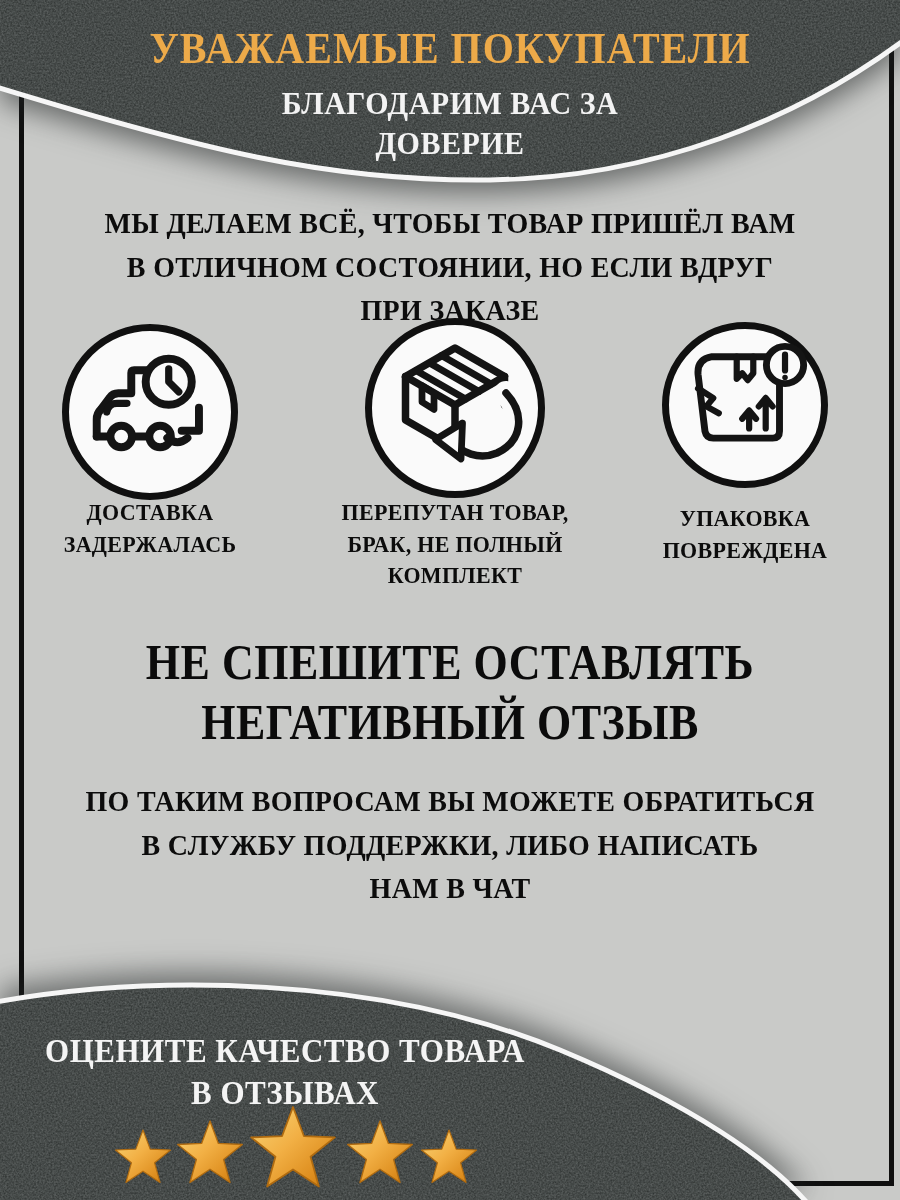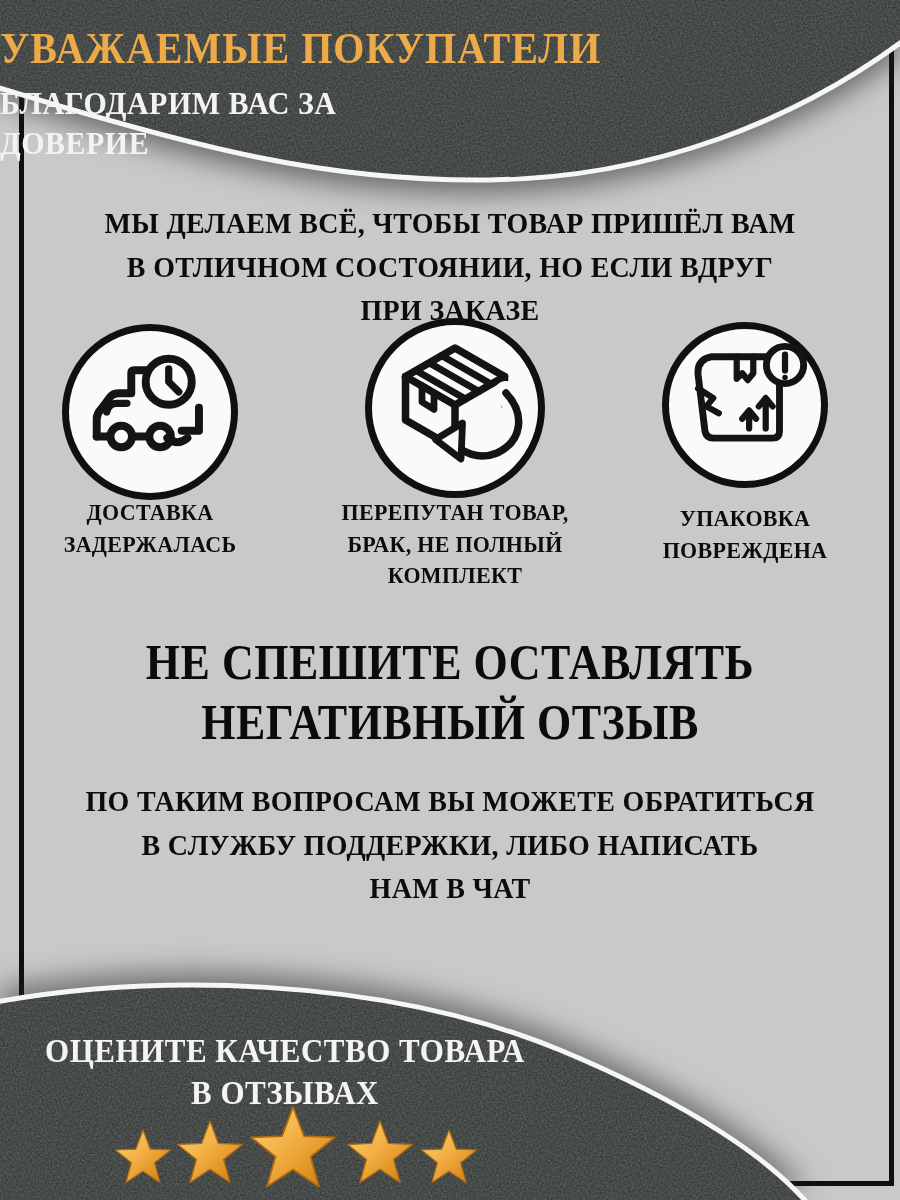--- a/index.html
+++ b/index.html
@@ -12,21 +12,21 @@
   
   .panel-frame{
     position:absolute;left:19px;right:6px;top:-12px;bottom:14px;
     border:5px solid #0f0f0f;z-index:1;
   }
   
   .curve-svg{position:absolute;left:0;top:0;width:900px;height:1200px;z-index:3;pointer-events:none;}
   .curve-svg.header{filter:drop-shadow(0 10px 14px rgba(35,38,38,.6));}
   .curve-svg.footer{filter:drop-shadow(0 -10px 14px rgba(35,38,38,.55));}
   
-  .header-text{position:absolute;left:0;top:0;width:900px;text-align:left;z-index:4;}
+  .header-text{position:absolute;left:0;top:0;width:900px;text-align:center;z-index:4;}
   .header-title{
     margin-top:22px;font-size:40px;font-weight:bold;letter-spacing:1px;
     color:#edaa49;transform:scaleY(1.12);transform-origin:center top;white-space:nowrap;
   }
   .header-sub{
     margin-top:14px;font-size:30px;font-weight:bold;line-height:37px;letter-spacing:.5px;
     color:#f3f3f3;transform:scaleY(1.08);transform-origin:center top;
   }
   .line{display:block;}
   

